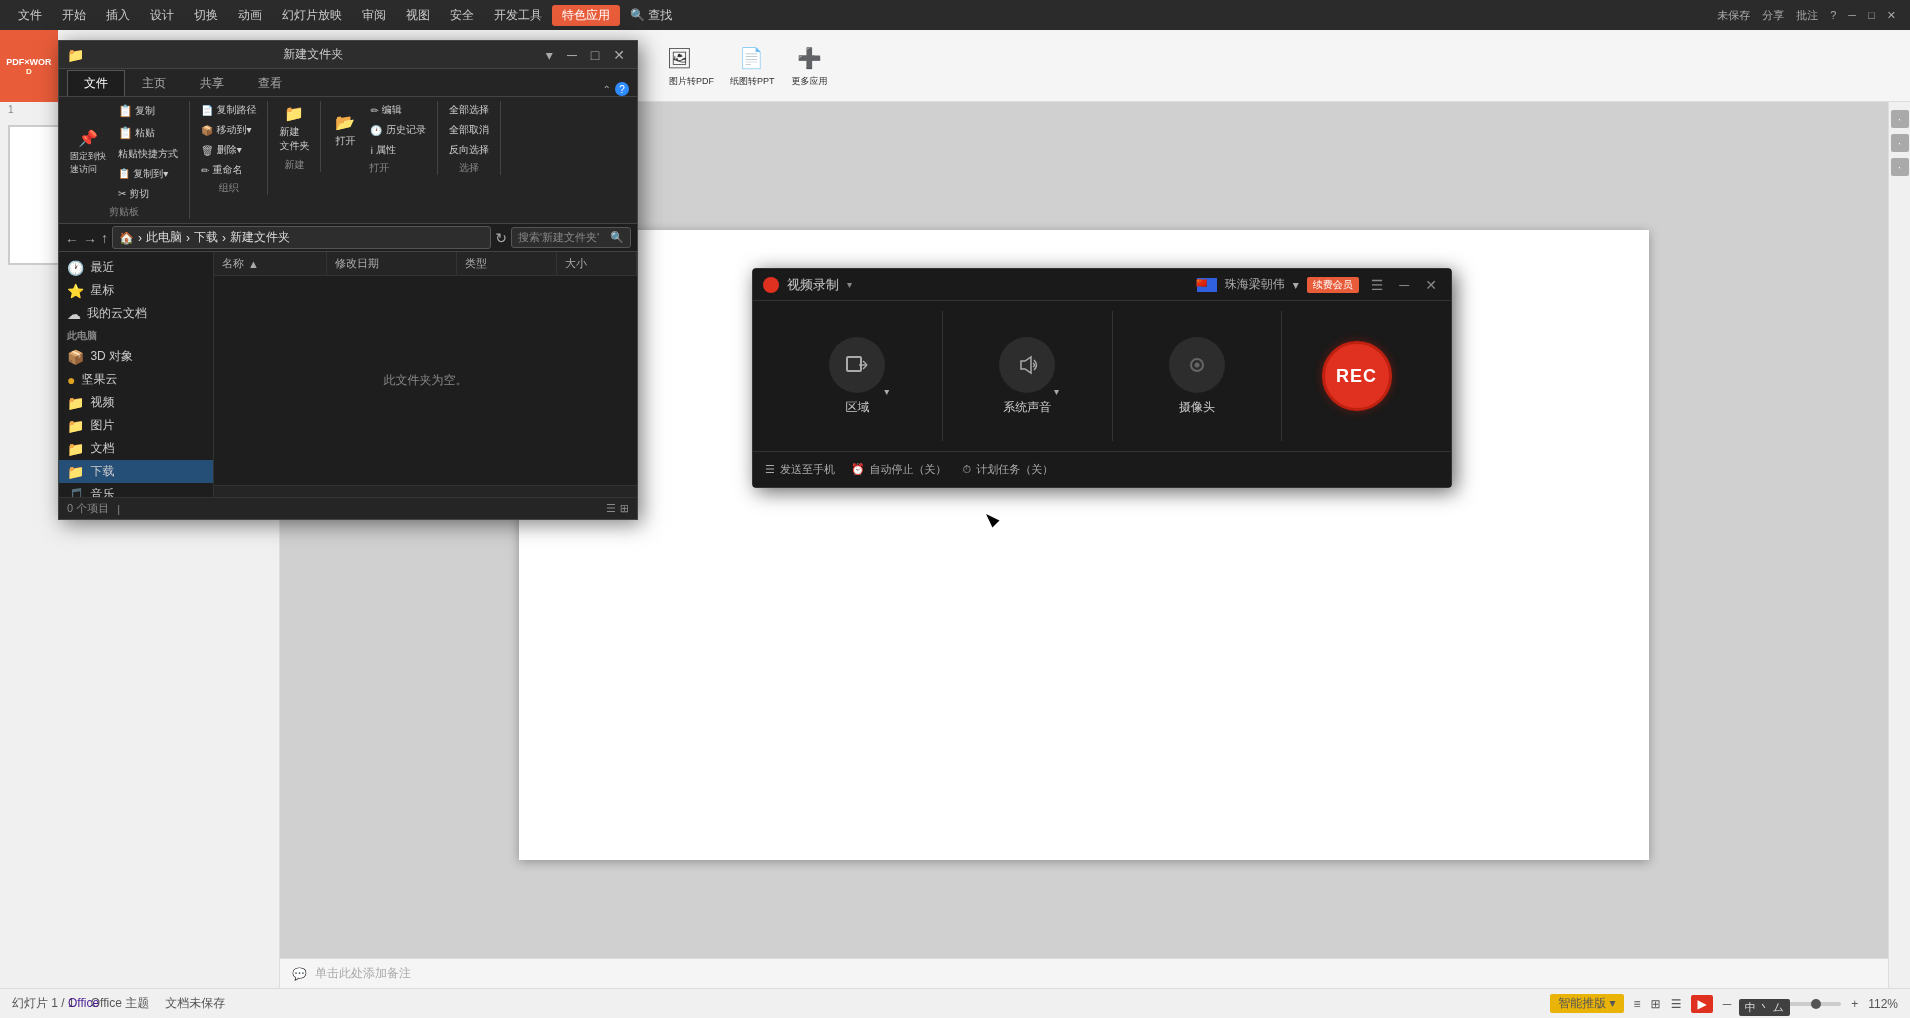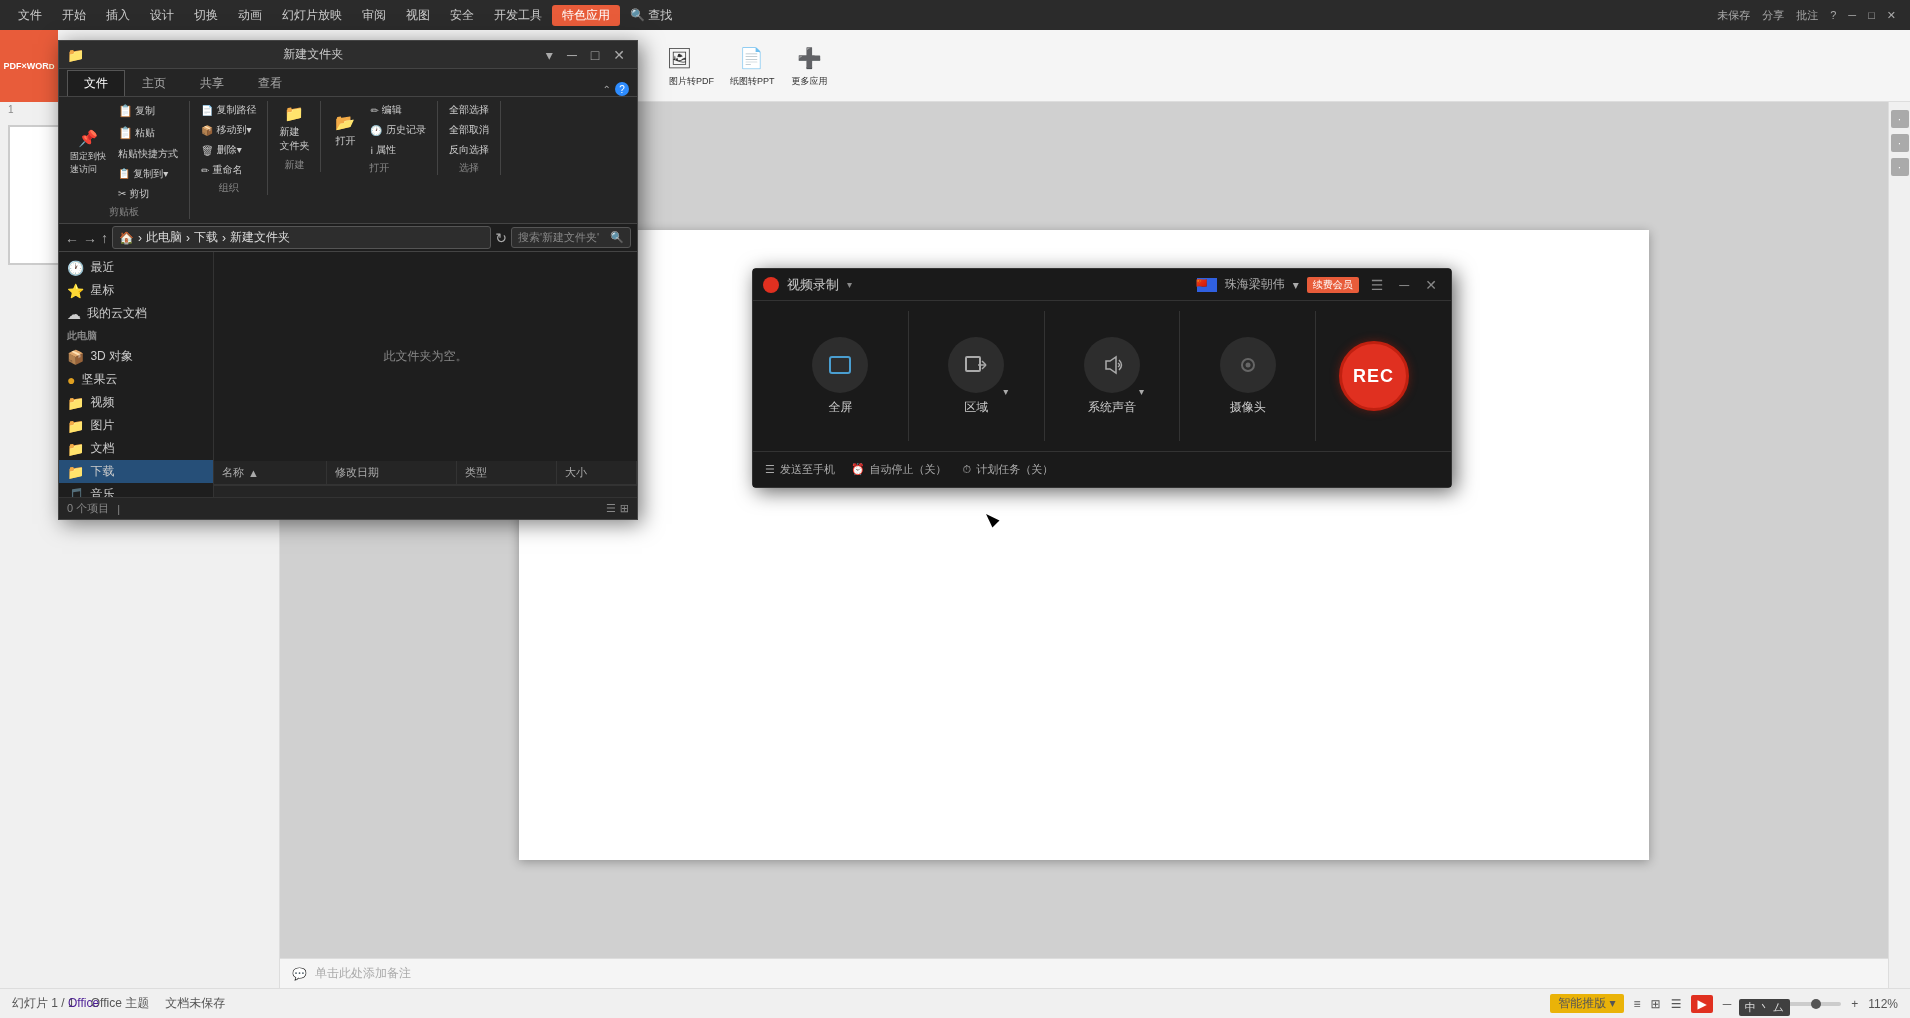--- a/index.html
+++ b/index.html
@@ -583,21 +583,21 @@
 
     
     #top-left-tools {
       position: absolute;
       top: 30px;
       left: 0;
       width: 58px;
       height: 72px;
       background: #e85c3a;
       display: flex;
-      flex-direction: row;
+      flex-direction: column;
       align-items: center;
       justify-content: center;
       color: white;
       font-size: 10px;
       font-weight: bold;
       cursor: pointer;
       z-index: 95;
     }
 
     
@@ -955,30 +955,30 @@
         <span>下载</span>
       </div>
       <div class="fe-sidebar-item">
         <span class="fe-sidebar-icon">🎵</span>
         <span>音乐</span>
       </div>
 
     </div>
 
     <div id="fe-content">
-      <div id="fe-content-body">
-        <span>此文件夹为空。</span>
-      </div>
       <div id="fe-content-header">
         <div class="fe-col-header">
           名称 <span>▲</span>
         </div>
         <div class="fe-col-header date">修改日期</div>
         <div class="fe-col-header type">类型</div>
         <div class="fe-col-header size">大小</div>
+      </div>
+      <div id="fe-content-body">
+        <span>此文件夹为空。</span>
       </div>
 
       <div id="fe-hscroll"></div>
     </div>
   </div>
 
   <div id="fe-status-bar">
     <span>0 个项目</span>
     <span>|</span>
     <div class="fe-view-icons">
@@ -1000,28 +1000,20 @@
       <span>▾</span>
       <span style="background:#e85c3a; color:white; padding:1px 6px; border-radius:2px; font-size:10px; cursor:pointer;">续费会员</span>
       <span class="vr-win-btn">☰</span>
       <span class="vr-win-btn">─</span>
       <span class="vr-win-btn close">✕</span>
     </div>
   </div>
 
   <div id="vr-controls">
 
-    <div class="vr-btn-group">
-      <div class="vr-icon-circle">
-        <svg width="28" height="28" viewBox="0 0 28 28" fill="none">
-          <rect x="4" y="6" width="20" height="16" rx="2" stroke="#4a9ed0" stroke-width="2" fill="none"></rect>
-        </svg>
-      </div>
-      <span class="vr-btn-label">全屏</span>
-    </div>
 
     <div class="vr-btn-group">
       <div class="vr-icon-circle" style="position:relative;">
         <svg width="28" height="28" viewBox="0 0 28 28" fill="none">
           <rect x="4" y="6" width="14" height="14" rx="1" stroke="#aaa" stroke-width="2" fill="none"></rect>
           <line x1="16" y1="14" x2="24" y2="14" stroke="#aaa" stroke-width="1.5"></line>
           <line x1="20" y1="10" x2="24" y2="14" stroke="#aaa" stroke-width="1.5"></line>
           <line x1="20" y1="18" x2="24" y2="14" stroke="#aaa" stroke-width="1.5"></line>
         </svg>
         <span style="position:absolute;right:-4px;bottom:-4px;font-size:10px;color:#aaa;">▾</span>

